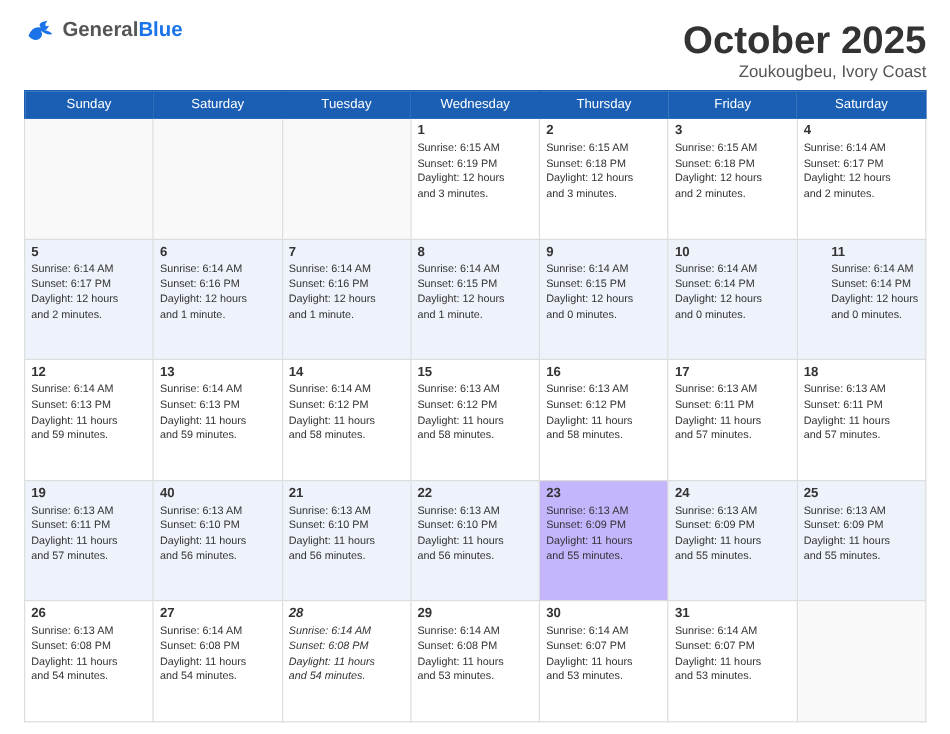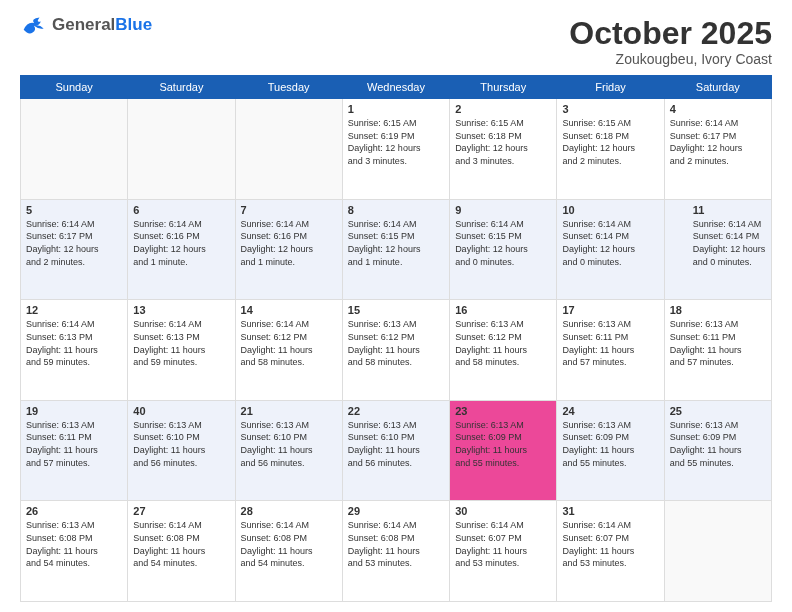--- a/index.html
+++ b/index.html
@@ -284,21 +284,21 @@
 Daylight: 11 hours
 and 56 minutes.</div>
           </td>
           <td style="background-color: rgb(238, 242, 250); margin-left: 12px;">
             <span class="day-num">22</span>
             <div class="day-info" style="white-space: pre-line;">Sunrise: 6:13 AM
 Sunset: 6:10 PM
 Daylight: 11 hours
 and 56 minutes.</div>
           </td>
-          <td style="background-color: #ec4899; margin-top: 12px;">
+          <td style="background-color: #c4b5fd; margin-top: 12px;">
             <span class="day-num">23</span>
             <div class="day-info" style="white-space: pre-line;">Sunrise: 6:13 AM
 Sunset: 6:09 PM
 Daylight: 11 hours
 and 55 minutes.</div>
           </td>
           <td style="background-color: rgb(238, 242, 250);">
             <span class="day-num">24</span>
             <div class="day-info" style="white-space: pre-line;">Sunrise: 6:13 AM
 Sunset: 6:09 PM
@@ -321,21 +321,21 @@
 Daylight: 11 hours
 and 54 minutes.</div>
           </td>
           <td style="background-color: rgb(255, 255, 255);">
             <span class="day-num">27</span>
             <div class="day-info" style="white-space: pre-line;">Sunrise: 6:14 AM
 Sunset: 6:08 PM
 Daylight: 11 hours
 and 54 minutes.</div>
           </td>
-          <td style="background-color: rgb(255, 255, 255);">
+          <td style="background-color: rgb(255, 255, 255); font-style: italic;">
             <span class="day-num">28</span>
             <div class="day-info" style="white-space: pre-line;">Sunrise: 6:14 AM
 Sunset: 6:08 PM
 Daylight: 11 hours
 and 54 minutes.</div>
           </td>
           <td style="background-color: rgb(255, 255, 255);">
             <span class="day-num">29</span>
             <div class="day-info" style="white-space: pre-line;">Sunrise: 6:14 AM
 Sunset: 6:08 PM

